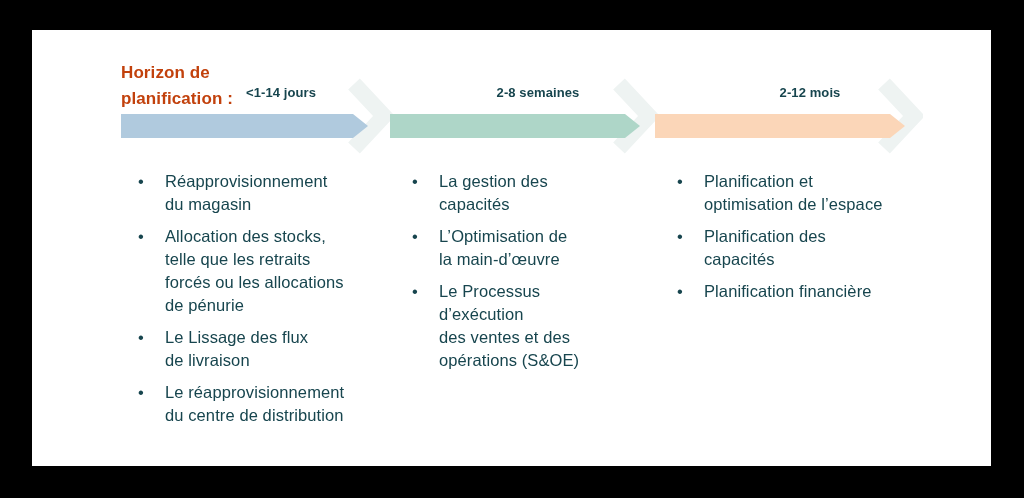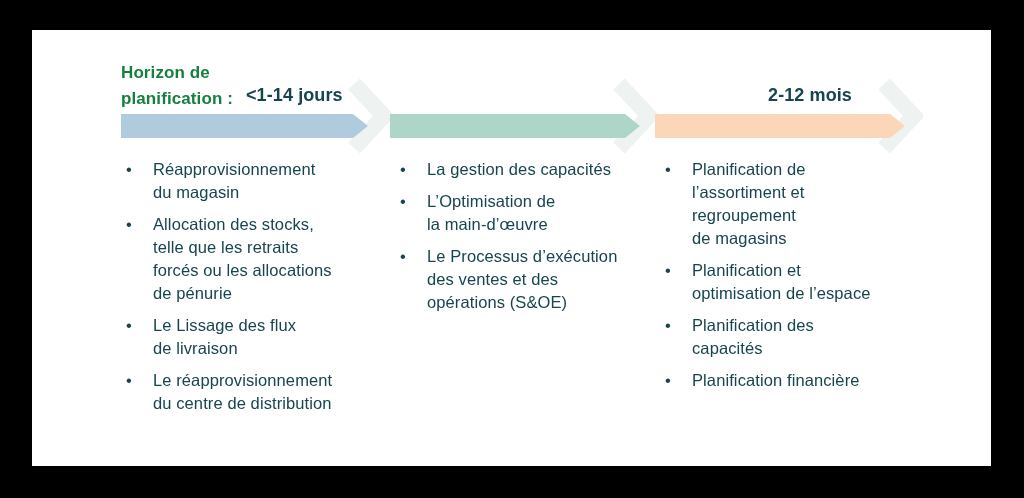--- a/index.html
+++ b/index.html
@@ -19,28 +19,28 @@
     height: 436px;
     background: #ffffff;
   }
   .horizon-title {
     position: absolute;
     left: 89px;
     top: 30px;
     font-size: 17px;
     font-weight: 700;
     line-height: 26px;
-    color: #15803d;
+    color: #c2410c;
     white-space: pre-line;
     letter-spacing: 0.1px;
   }
   .stage-label {
     position: absolute;
     top: 55px;
-    font-size: 18px;
+    font-size: 13px;
     font-weight: 700;
     color: #17454e;
     white-space: nowrap;
     letter-spacing: 0.1px;
   }
   .stage-label.l1 { left: 214px; }
   .stage-label.l2 { left: 506px; transform: translateX(-50%); }
   .stage-label.l3 { left: 778px; transform: translateX(-50%); }
   .bar {
     position: absolute;
@@ -65,21 +65,21 @@
   .col {
     position: absolute;
     top: 128px;
     color: #17454e;
   }
   .col.col1 { left: 92px;  width: 238px; }
   .col.col2 { left: 366px; width: 230px; }
   .col.col3 { left: 631px; width: 242px; }
   .col ul {
     list-style: none;
-    margin: 0;
+    margin: 12px;
     padding: 0;
   }
   .col li {
     position: relative;
     padding-left: 29px;
     margin-bottom: 9px;
     font-size: 16.5px;
     line-height: 23px;
     white-space: pre-line;
     letter-spacing: 0.1px;
@@ -94,20 +94,21 @@
 </style>
 </head>
 <body>
 
 <div class="panel">
 
   <div class="horizon-title">Horizon de
 planification :</div>
 
   <div class="stage-label l1">&lt;1-14 jours</div>
+  <div class="stage-label l2">2-8 semaines</div>
   <div class="stage-label l3">2-12 mois</div>
 
   <svg class="chevron c1" viewBox="0 0 48 80">
     <polyline points="9,8 39,40 9,72" fill="none" stroke-width="16" style="stroke: rgb(238, 243, 242);"></polyline>
   </svg>
   <svg class="chevron c2" viewBox="0 0 48 80">
     <polyline points="9,8 39,40 9,72" fill="none" stroke-width="16" style="stroke: rgb(238, 243, 242);"></polyline>
   </svg>
   <svg class="chevron c3" viewBox="0 0 48 80">
     <polyline points="9,8 39,40 9,72" fill="none" stroke-width="16" style="stroke: rgb(238, 243, 242);"></polyline>
@@ -138,24 +139,20 @@
       <li>L’Optimisation de
 la main-d’œuvre</li>
       <li>Le Processus d’exécution
 des ventes et des
 opérations (S&amp;OE)</li>
     </ul>
   </div>
 
   <div class="col col3">
     <ul>
-      <li>Planification de
-l’assortiment et
-regroupement
-de magasins</li>
       <li>Planification et
 optimisation de l’espace</li>
       <li>Planification des
 capacités</li>
       <li>Planification financière</li>
     </ul>
   </div>
 
 </div>
 

